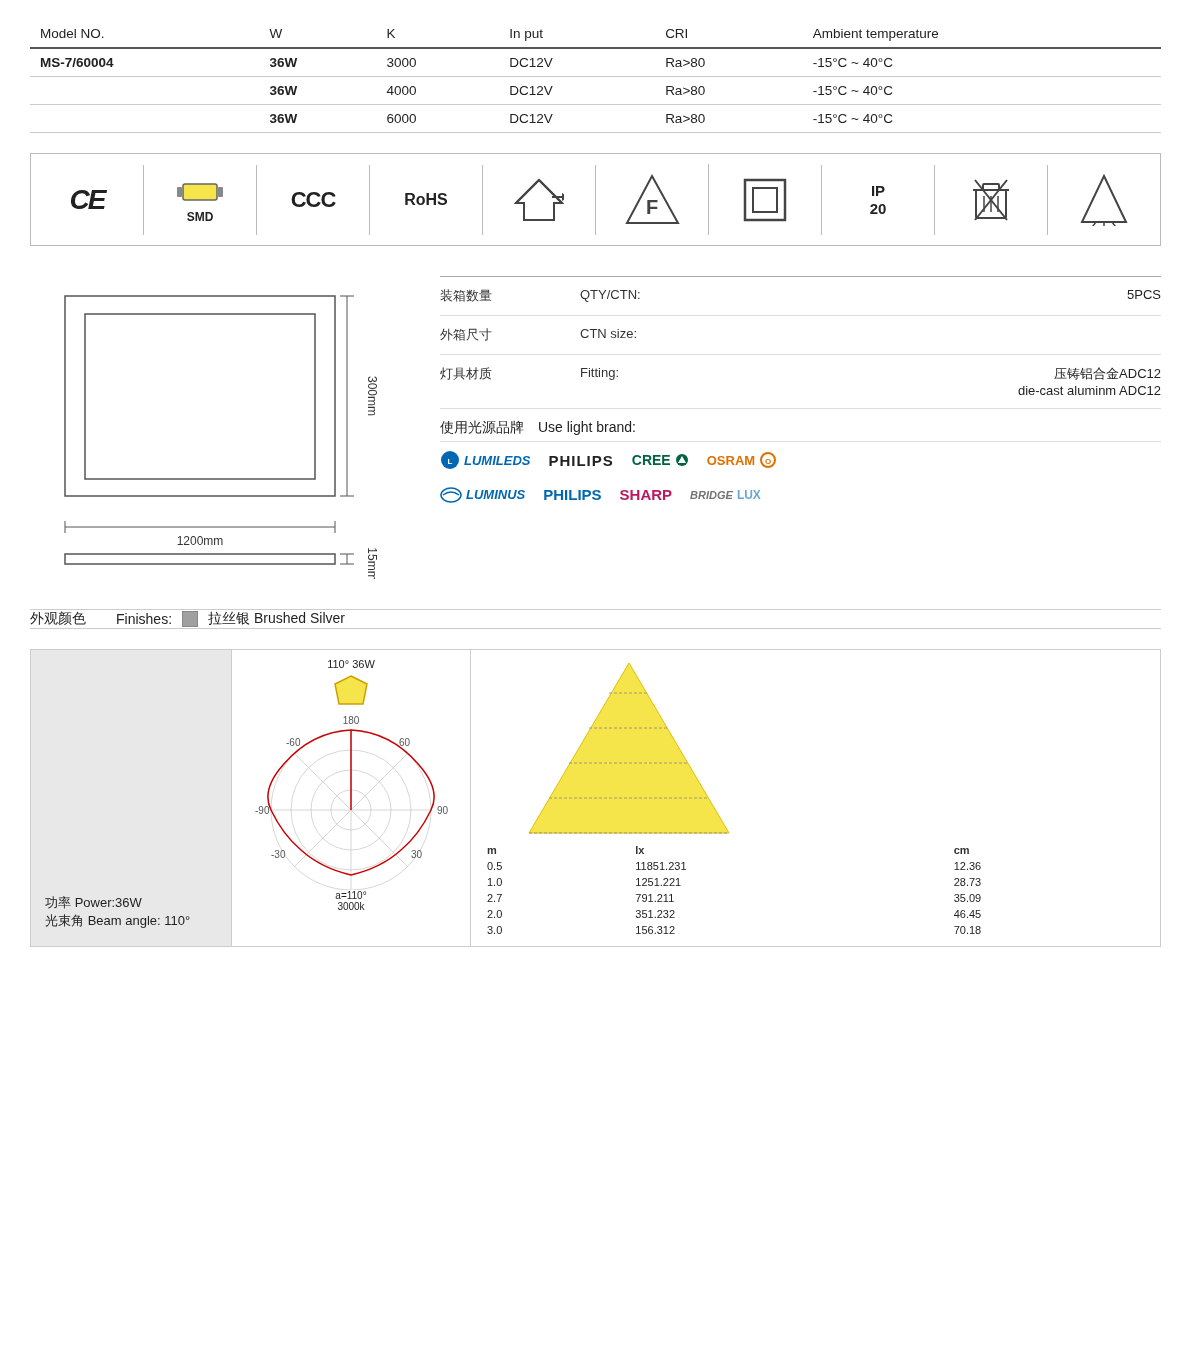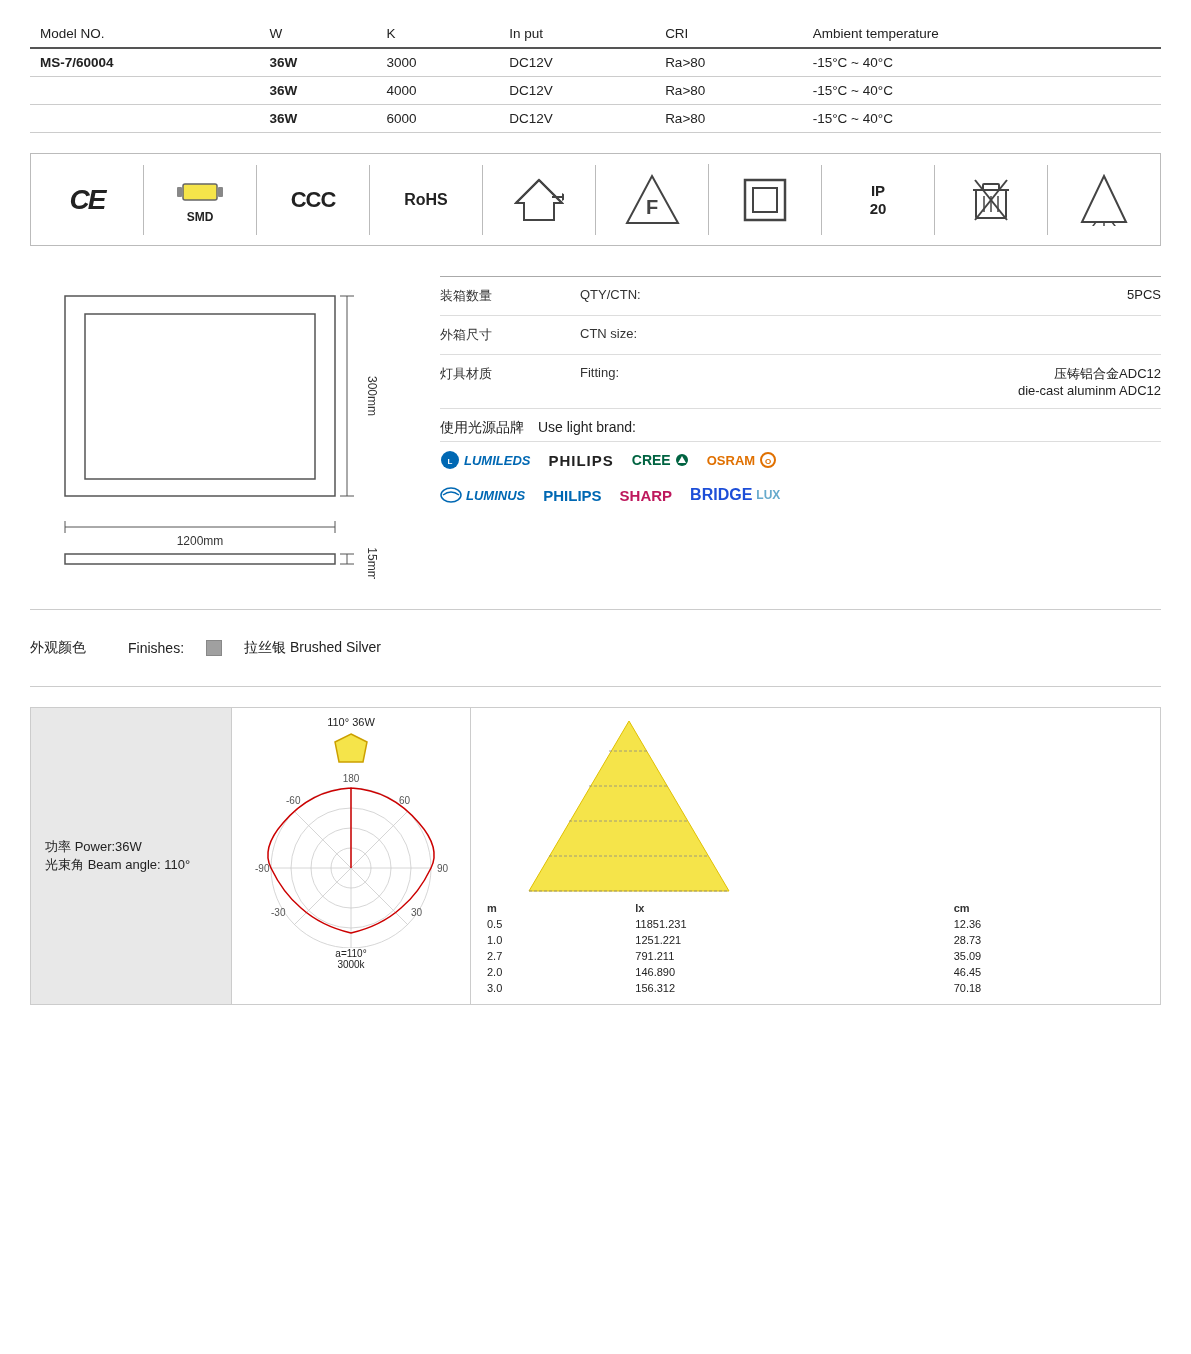--- a/index.html
+++ b/index.html
@@ -137,24 +137,24 @@
       display: flex;
       align-items: center;
       gap: 4px;
     }
 
     
     .finishes-section {
       margin: 20px 0;
       border-top: 1px solid #ccc;
       border-bottom: 1px solid #ccc;
-      padding: 29px 0;
-      display: flex;
-      align-items: center;
-      gap: 22px;
+      padding: 0 0;
+      display: flex;
+      align-items: center;
+      gap: 10px;
     }
     .color-swatch {
       width: 16px; height: 16px;
       background: #a0a0a0;
       display: inline-block;
       border: 1px solid #888;
     }
 
     
     .power-section {
@@ -162,21 +162,21 @@
       gap: 0;
       margin-top: 10px;
       border: 1px solid #ccc;
     }
     .power-info {
       background: #e8e8e8;
       padding: 16px 14px;
       min-width: 200px;
       display: flex;
       flex-direction: column;
-      justify-content: center;
+      justify-content: flex-end;
     }
     .power-info-text { font-size: 13px; }
 
     
     .polar-section {
       flex: 0 0 240px;
       border-left: 1px solid #ccc;
       border-right: 1px solid #ccc;
       display: flex;
       flex-direction: column;
@@ -434,21 +434,21 @@
 
         <div class="brand-logo">
           <span style="color:#0068b3; font-weight:bold; font-size:15px;">PHILIPS</span>
         </div>
 
         <div class="brand-logo">
           <span style="color:#be185d; font-weight:bold; font-size:15px;">SHARP</span>
         </div>
 
         <div class="brand-logo">
-          <span style="color:#1d4ed8; font-size:16px; font-weight:bold;">BRIDGE</span>
+          <span style="color:#737373; font-size:11px; font-weight:bold;font-style:italic;">BRIDGE</span>
           <span style="color:#66aacc; font-size:12px; font-weight:bold;">LUX</span>
         </div>
       </div>
     </div>
   </div>
 </div>
 
 <div class="finishes-section">
   <span>外观颜色</span>
   <span style="margin-left:20px;">Finishes:</span>
@@ -534,21 +534,21 @@
             <td style="padding: 2px 8px;">1251.221</td>
             <td style="padding: 2px 8px;">28.73</td>
           </tr>
           <tr>
             <td style="padding: 2px 8px;">2.7</td>
             <td style="padding: 2px 8px;">791.211</td>
             <td style="padding: 2px 8px;">35.09</td>
           </tr>
           <tr>
             <td style="padding: 2px 8px;">2.0</td>
-            <td style="padding: 2px 8px;">146.890</td>
+            <td style="padding: 2px 8px;">351.232</td>
             <td style="padding: 2px 8px;">46.45</td>
           </tr>
           <tr>
             <td style="padding: 2px 8px;">3.0</td>
             <td style="padding: 2px 8px;">156.312</td>
             <td style="padding: 2px 8px;">70.18</td>
           </tr>
         </tbody>
     </table>
   </div>

